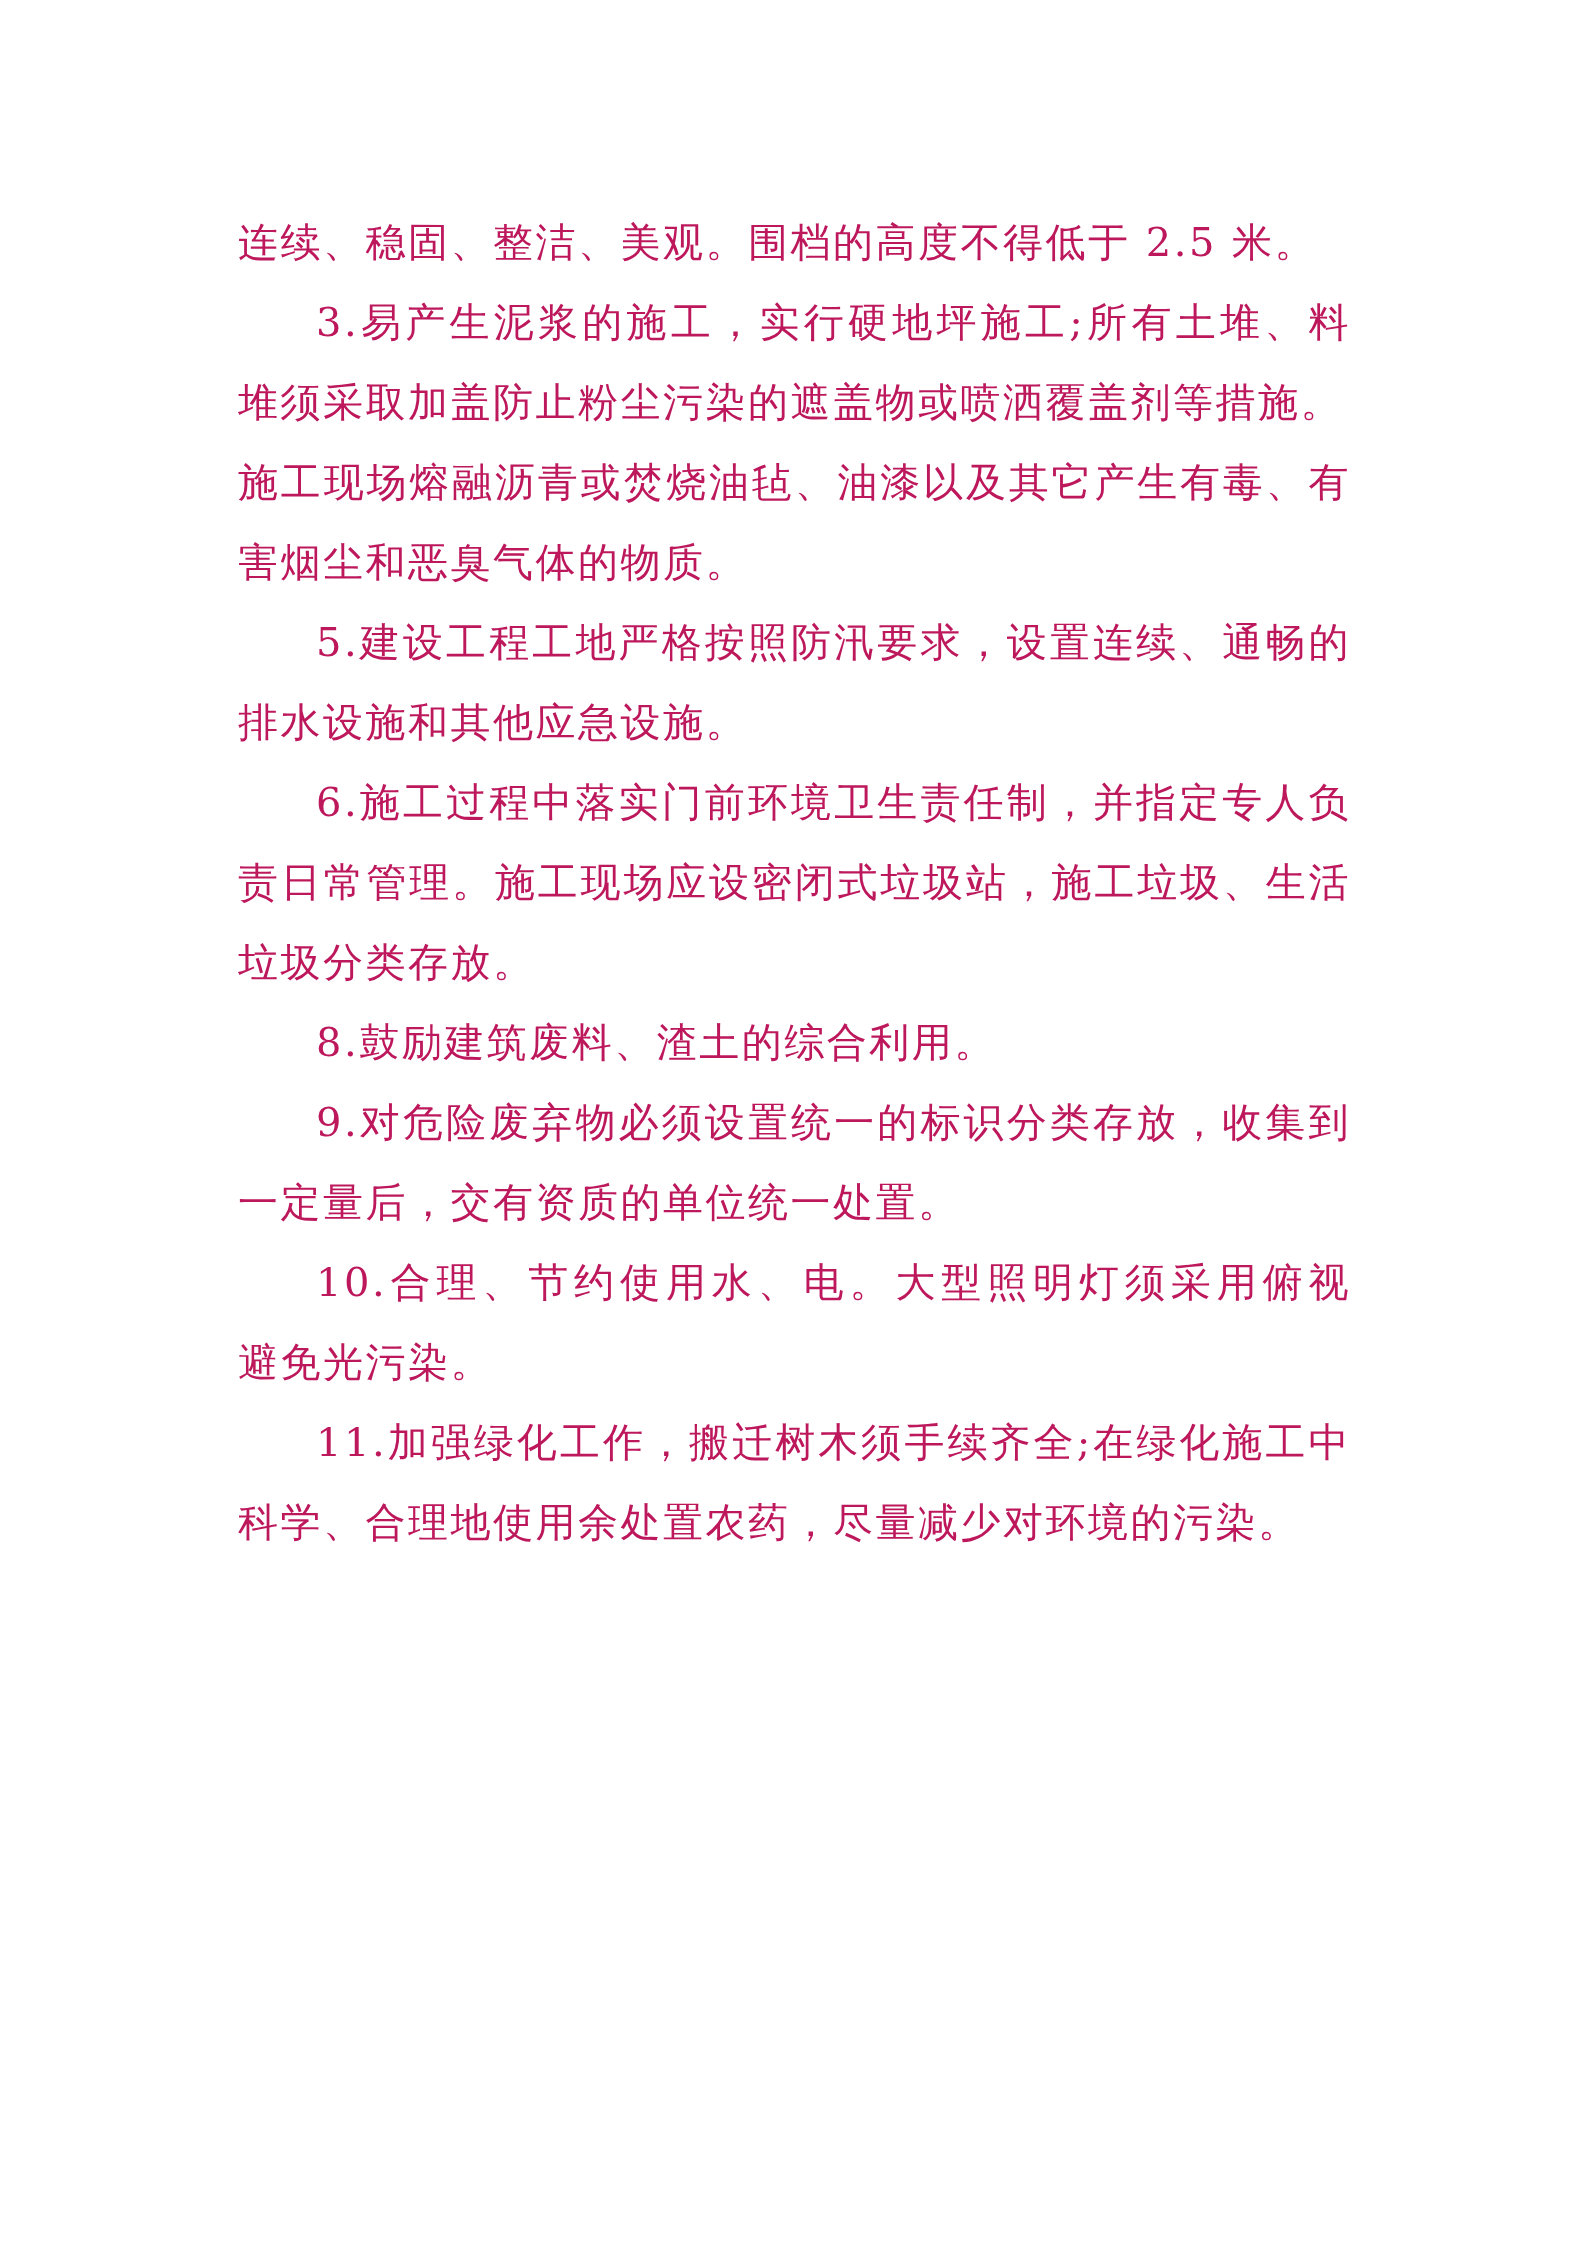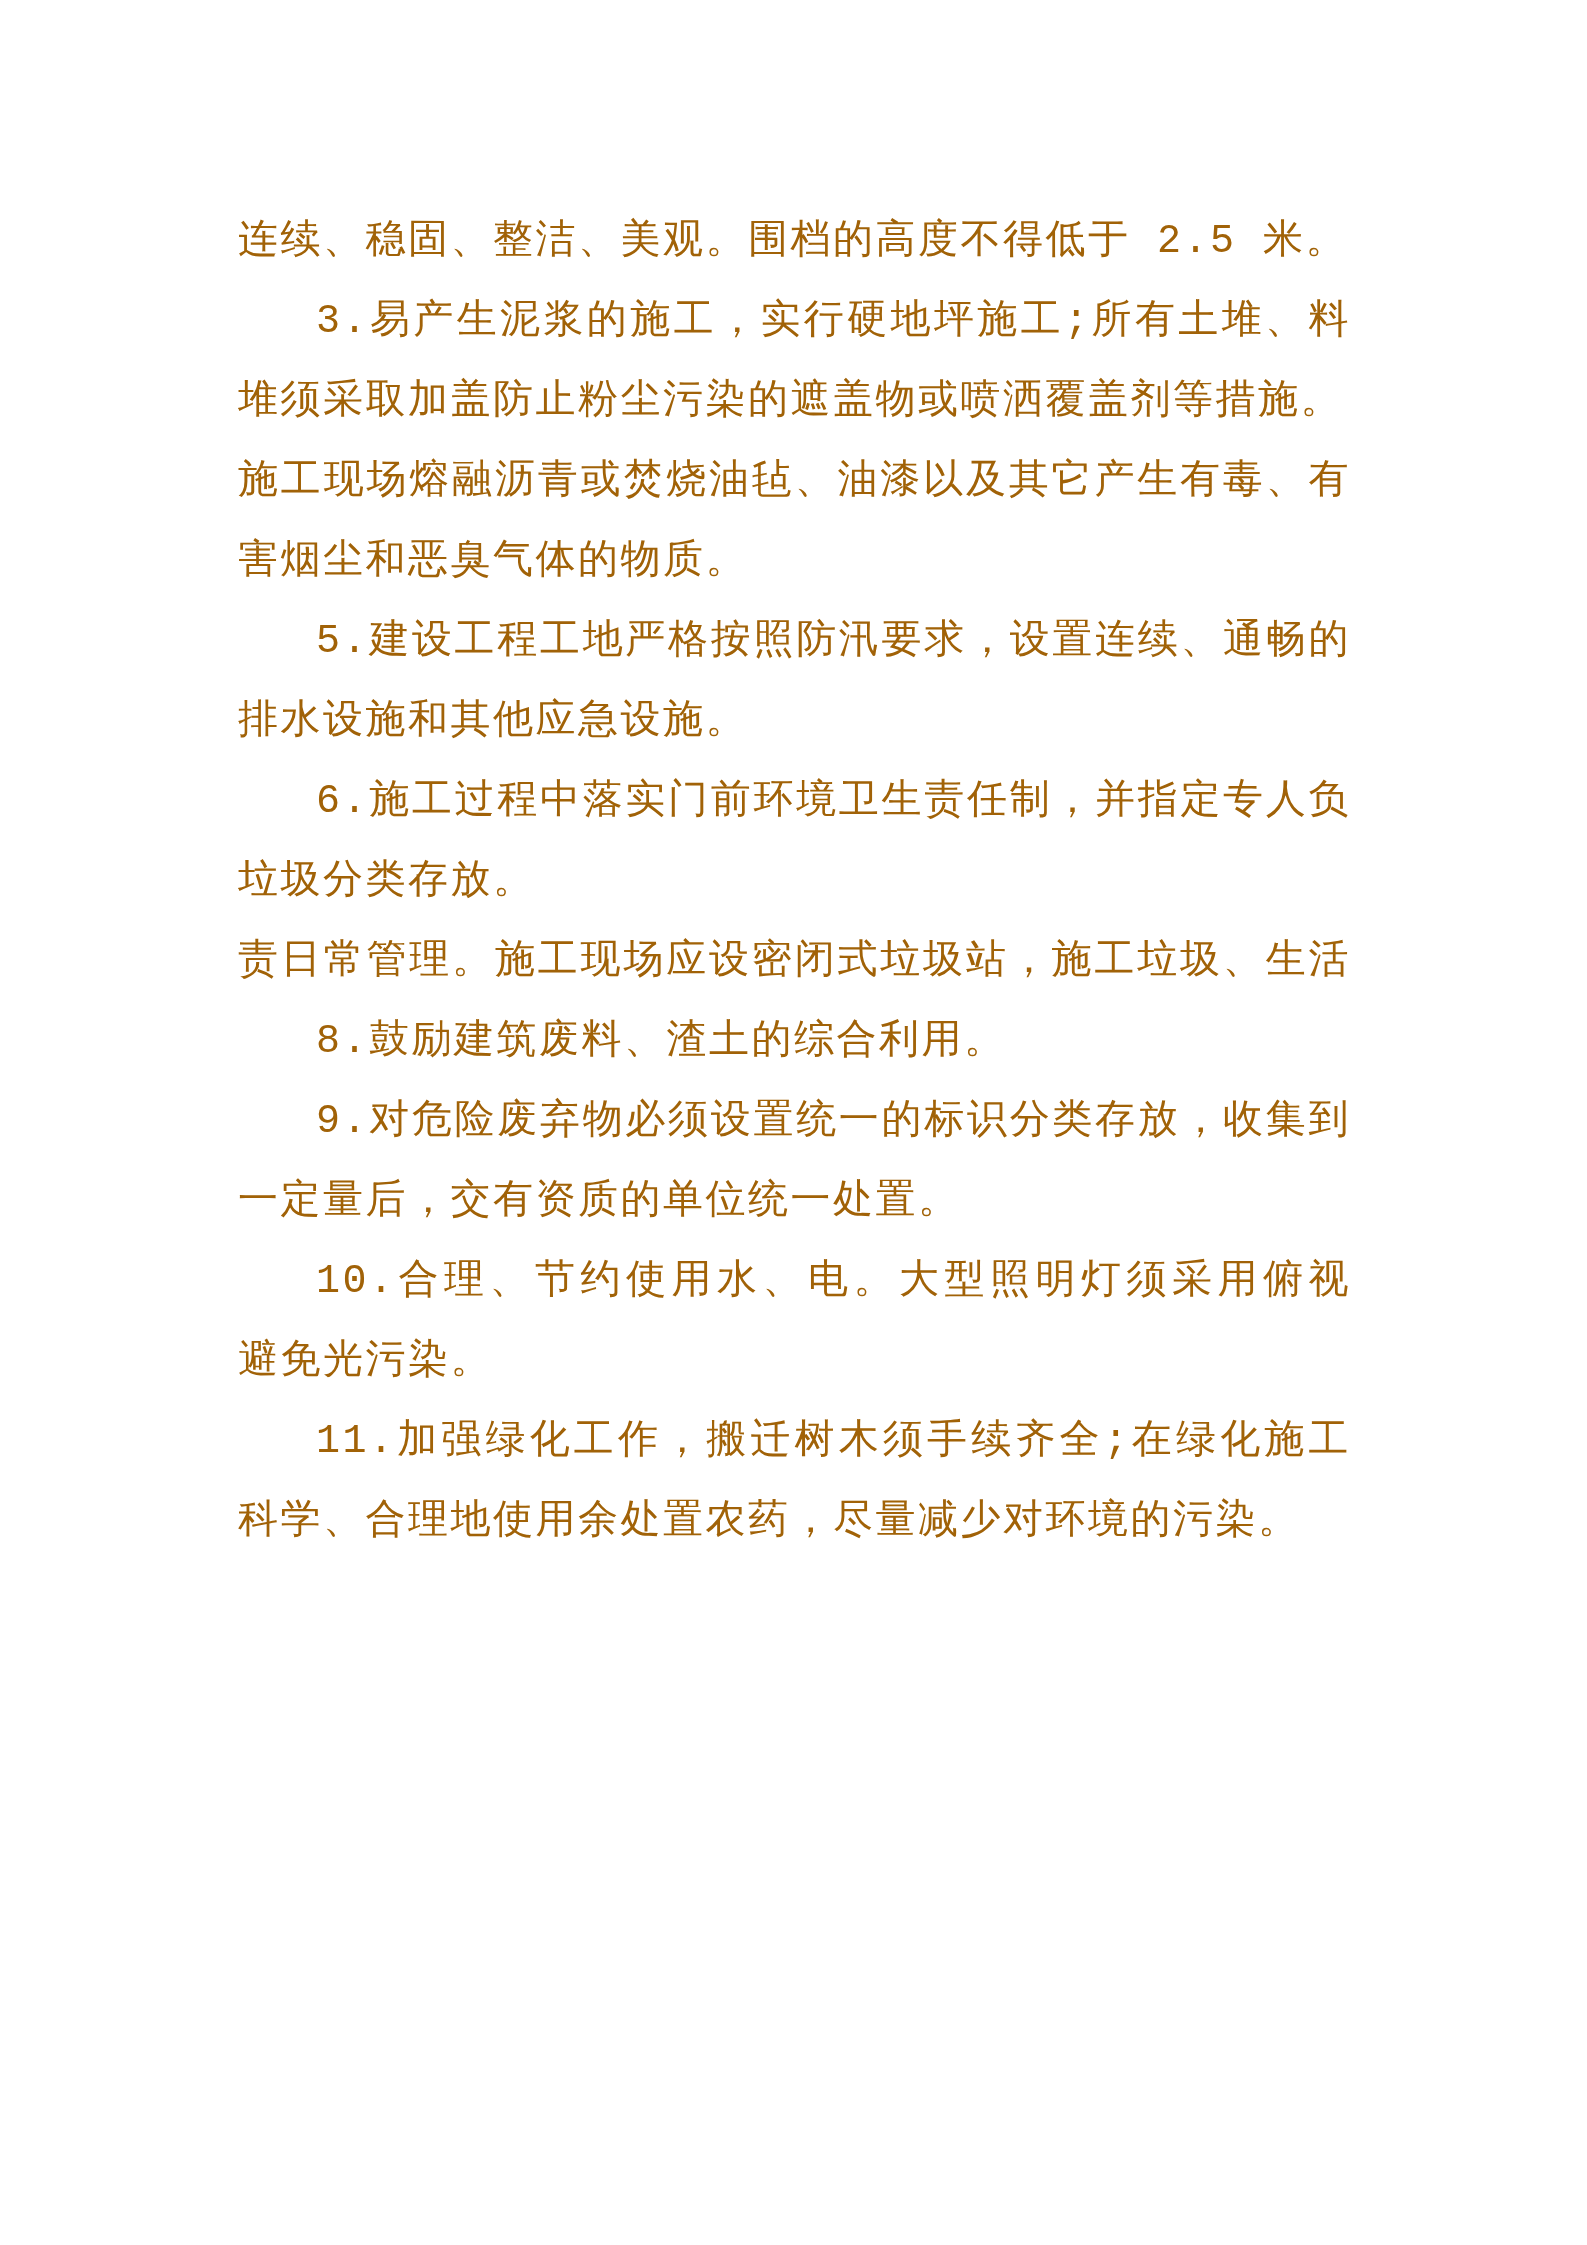--- a/index.html
+++ b/index.html
@@ -43,31 +43,31 @@
   }
   .doc-line.fill {
     text-align: justify;
     text-align-last: justify;
   }
 </style>
 </head>
 <body style="background: rgb(255, 255, 255);">
 
 <div class="page">
-  <div class="text-block" style="color: #a16207; font-family: Liberation Mono, monospace;">
+  <div class="text-block" style="color: #be185d;">
       <div class="doc-line">连续、稳固、整洁、美观。围档的高度不得低于 2.5 米。</div>
       <div class="doc-line indent fill">3.易产生泥浆的施工，实行硬地坪施工;所有土堆、料</div>
       <div class="doc-line">堆须采取加盖防止粉尘污染的遮盖物或喷洒覆盖剂等措施。</div>
       <div class="doc-line fill">施工现场熔融沥青或焚烧油毡、油漆以及其它产生有毒、有</div>
       <div class="doc-line">害烟尘和恶臭气体的物质。</div>
       <div class="doc-line indent fill">5.建设工程工地严格按照防汛要求，设置连续、通畅的</div>
       <div class="doc-line">排水设施和其他应急设施。</div>
       <div class="doc-line indent fill">6.施工过程中落实门前环境卫生责任制，并指定专人负</div>
+      <div class="doc-line fill">责日常管理。施工现场应设密闭式垃圾站，施工垃圾、生活</div>
       <div class="doc-line">垃圾分类存放。</div>
-      <div class="doc-line fill">责日常管理。施工现场应设密闭式垃圾站，施工垃圾、生活</div>
       <div class="doc-line indent">8.鼓励建筑废料、渣土的综合利用。</div>
       <div class="doc-line indent fill">9.对危险废弃物必须设置统一的标识分类存放，收集到</div>
       <div class="doc-line">一定量后，交有资质的单位统一处置。</div>
       <div class="doc-line indent fill">10.合理、节约使用水、电。大型照明灯须采用俯视角，</div>
       <div class="doc-line">避免光污染。</div>
       <div class="doc-line indent fill">11.加强绿化工作，搬迁树木须手续齐全;在绿化施工中</div>
       <div class="doc-line">科学、合理地使用余处置农药，尽量减少对环境的污染。</div>
     </div>
 </div>
 

